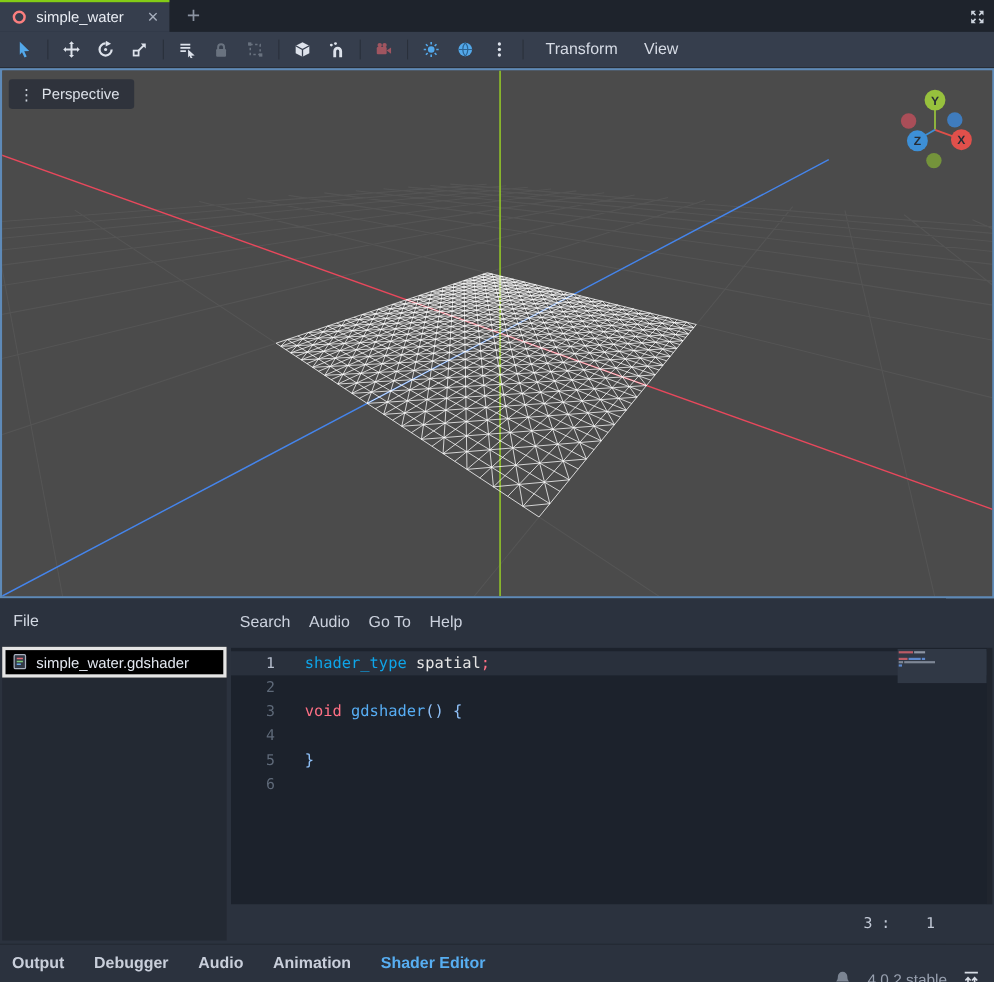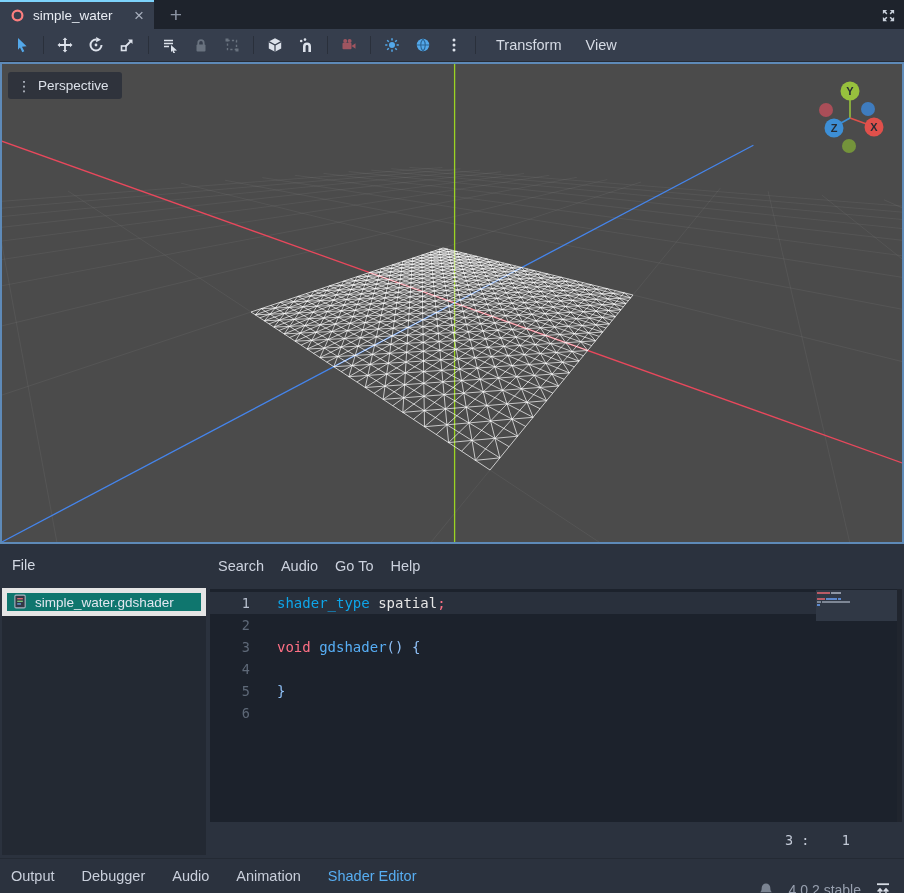--- a/index.html
+++ b/index.html
@@ -2,21 +2,21 @@
 <html><head>
 <meta charset="utf-8">
 <style>
   * { margin:0; padding:0; box-sizing:border-box; }
   html,body { width:904px; height:893px; overflow:hidden; }
   body { background:#2b323e; font-family:"Liberation Sans", sans-serif; position:relative; color:#ccd2de; }
 
   
   #tabbar { position:absolute; left:0; top:0; width:904px; height:29px; background:#1e232c; }
   .scene-tab { position:absolute; left:0; top:0; height:29px; width:154px; display:flex; align-items:center; gap:8px;
-    padding:0 10px; background:#363e4d; border-top:2px solid #7dd3fc; cursor:default; }
+    padding:0 10px; background:#363e4d; border-top:2px solid #84cc16; cursor:default; }
   .scene-tab .ticon { width:15px; height:15px; flex:none; display:flex; }
   .scene-tab .tlabel { font-size:13.5px; color:#e8ecf3; white-space:nowrap; }
   .scene-tab .tclose { margin-left:auto; color:#a7afbd; font-size:17px; line-height:14px; }
   #newtab { position:absolute; left:162px; top:0; width:28px; height:29px; color:#8b93a2; font-size:21px;
     display:flex; align-items:center; justify-content:center; }
   #fullscreen { position:absolute; right:5px; top:4px; width:22px; height:22px; color:#ccd3dd; display:flex; align-items:center; justify-content:center; }
 
   
   #toolbar { position:absolute; left:0; top:29px; width:904px; height:33px; background:#363e4d;
     border-bottom:1px solid #272c35; display:flex; align-items:center; padding-left:9px; }
@@ -34,21 +34,21 @@
   #persp { position:absolute; left:6px; top:8px; height:27px; background:rgba(44,49,59,0.92); border-radius:3px;
     display:flex; align-items:center; gap:7px; padding:0 13px 0 9px; color:#dce1e9; font-size:13.5px; }
   #persp .dots { color:#ccd2dc; font-size:14px; letter-spacing:0; }
   #gizmo { position:absolute; right:7px; top:6px; width:86px; height:86px; }
 
   
   #bottom { position:absolute; left:0; top:544px; width:860px; height:314px; background:#2b323e; }
   #filemenu { position:absolute; left:0; top:0; height:42px; line-height:42px; padding:0 12px; font-size:14.5px; color:#d2d8e2; }
   #filelist { position:absolute; left:2px; top:44px; width:204px; height:267px; background:#232933; }
   .file-item { height:28px; display:flex; align-items:center; gap:7px; padding:0 6px; font-size:13.5px; color:#e2e7f0; }
-  .file-item.selected { background:#0f766e; border:5px solid #e5e5e5; }
+  .file-item.selected { background:#000000; border:3px solid #e5e5e5; }
   .file-item .ficon { width:15px; height:16px; flex:none; display:flex; }
 
   #editmenus { position:absolute; left:210px; top:0; height:44px; display:flex; align-items:center; gap:17px;
     padding-left:8px; font-size:14.5px; color:#ccd2de; }
   #editor { position:absolute; left:210px; top:45px; width:692px; height:233px; background:#1c222c;
     font-family:"DejaVu Sans Mono", monospace; font-size:14px; padding-top:3px; overflow:hidden; }
   .crow { height:22px; display:flex; align-items:center; }
   .crow.current { background:#29303c; }
   .lnum { width:40px; text-align:right; color:#5e6978; flex:none; font-size:13.5px; }
   .crow.current .lnum { color:#b7bfce; }
@@ -282,21 +282,21 @@
         <div class="mrow">
           <span class="mseg" style="width: 3px; background: rgb(93, 136, 204);"></span>
         </div>
       </div>
     <div id="scrollbar"></div>
   </div>
   <div id="status">3 :    1</div>
 </div>
 
 <div id="bottombar">
-  <div id="btabs" style="display:flex;gap:27px;">
+  <div id="btabs" style="display:flex;gap:27px;font-weight:bold;">
       <div class="btab">Output</div>
       <div class="btab">Debugger</div>
       <div class="btab">Audio</div>
       <div class="btab">Animation</div>
       <div class="btab active">Shader Editor</div>
     </div>
   <div id="bbright">
     <div id="bell">
         <svg width="16" height="16" viewBox="0 0 16 16">
           <path d="M8 1.5a4.3 4.3 0 0 1 4.3 4.3c0 2.6.7 3.6 1.5 4.4H2.2c.8-.8 1.5-1.8 1.5-4.4A4.3 4.3 0 0 1 8 1.5z" fill="currentColor"></path>

